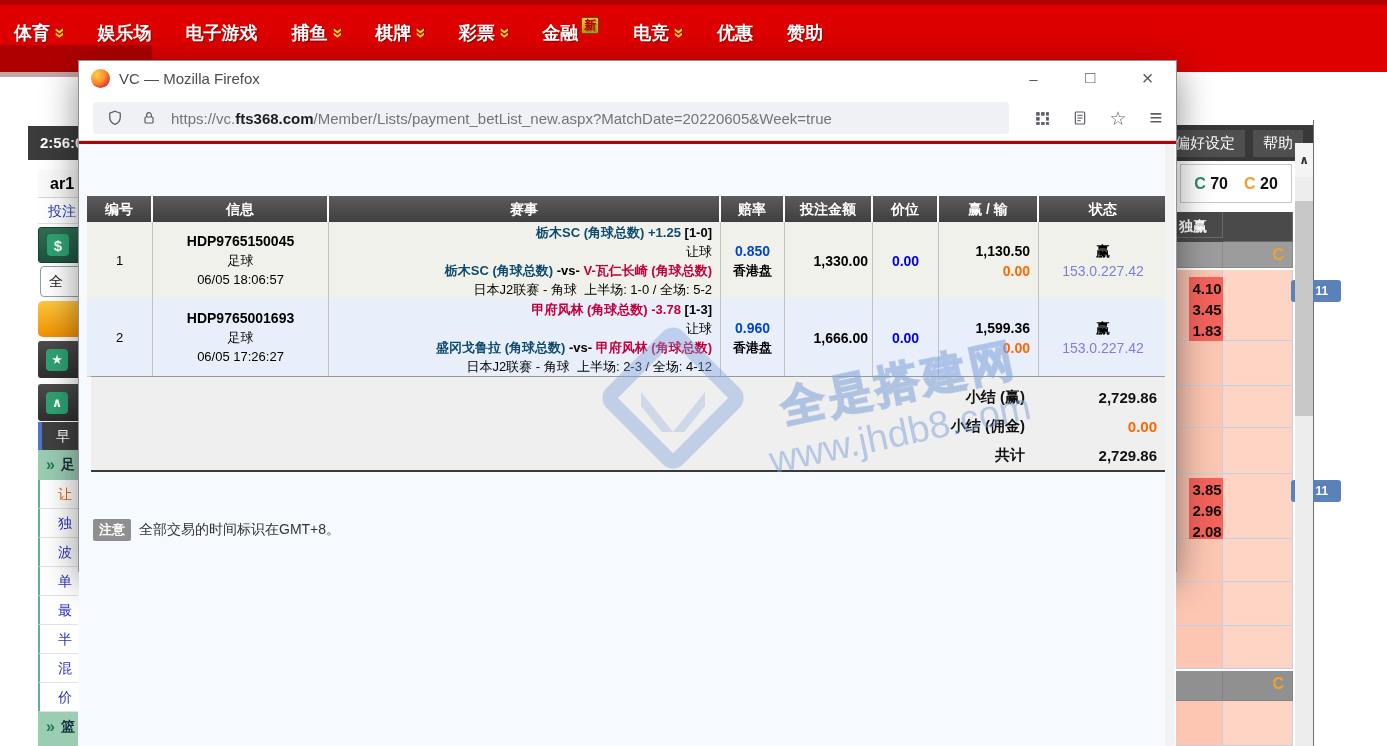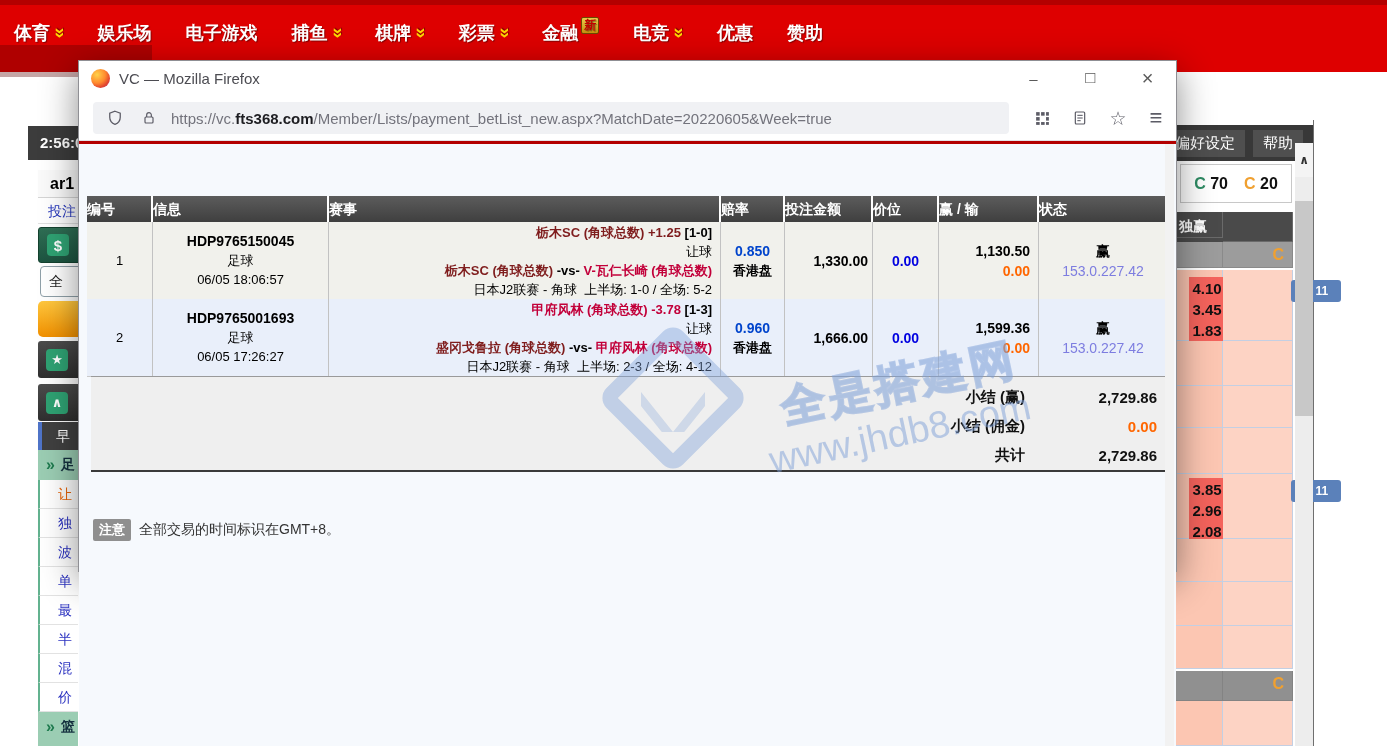--- a/index.html
+++ b/index.html
@@ -123,37 +123,37 @@
 
   
   .bh-header { position:absolute; left:8px; top:9px; width:1080px; height:40px; background:#3d3d3d;
     display:flex; align-items:center; color:#fff; }
   .bh-title { font-size:15px; font-weight:bold; margin-left:14px; }
   .bh-tools { margin-left:auto; display:flex; align-items:center; gap:12px; margin-right:10px; }
   .back-btn { border:1px solid #cfcfcf; color:#fff; font-size:14px; padding:3px 8px; background:#464646; cursor:pointer; }
   .refresh-icon::before { content:"\21BB"; color:#41b31e; font-size:22px; font-weight:bold; }
   .bh-table { position:absolute; left:8px; top:52px; width:1080px; border-bottom:1px solid #c9c9c9; }
   .bh-cols { display:flex; height:26px; background:linear-gradient(#5c5c5c,#3f3f3f); }
-  .bh-col { color:#fff; font-size:14px; font-weight:bold; line-height:26px;
+  .bh-col { color:#fff; font-size:14px; font-weight:bold; text-align:center; line-height:26px;
     border-right:2px solid #fff; overflow:hidden; white-space:nowrap; }
   .bh-col:last-child { border-right:none; }
   .w-no{width:66px;} .w-info{width:176px;} .w-match{width:392px;} .w-odds{width:64px;}
   .w-amt{width:88px;} .w-price{width:66px;} .w-wl{width:100px;} .w-status{width:128px;}
   .bh-row { display:flex; height:77px; }
   .bh-row.r1 { background:#f1f1ec; }
   .bh-row.r2 { background:#e9effa; }
   .bh-cell { border-right:1px solid #c2c2c2; font-size:13px; color:#000; display:flex;
     flex-direction:column; justify-content:center; overflow:hidden; }
   .bh-cell:last-child { border-right:none; }
   .cell-center { align-items:center; text-align:center; }
   .cell-right { align-items:flex-end; text-align:right; padding-right:8px; }
   .info-id { font-weight:bold; font-size:14px; }
   .info-line { line-height:19px; }
   .match-line { line-height:19px; white-space:nowrap; }
-  .t-blue { color:#7f1d1d; font-weight:bold; }
+  .t-blue { color:#0c4a6e; font-weight:bold; }
   .t-crimson { color:#c2003a; font-weight:bold; }
   .t-bold { font-weight:bold; }
   .odds-val { color:#0044cc; font-weight:bold; font-size:14px; line-height:20px; }
   .odds-type { font-weight:bold; line-height:20px; }
   .amt { font-weight:bold; font-size:14px; padding-right:4px; }
   .price-val { color:#0000e0; font-weight:bold; font-size:14px; }
   .wl-win { font-weight:bold; font-size:14px; line-height:20px; }
   .wl-comm { color:#ff6600; font-weight:bold; font-size:14px; line-height:20px; }
   .st-status { font-weight:bold; font-size:14px; line-height:20px; }
   .st-ip { color:#7d7de0; font-size:14px; line-height:20px; }

